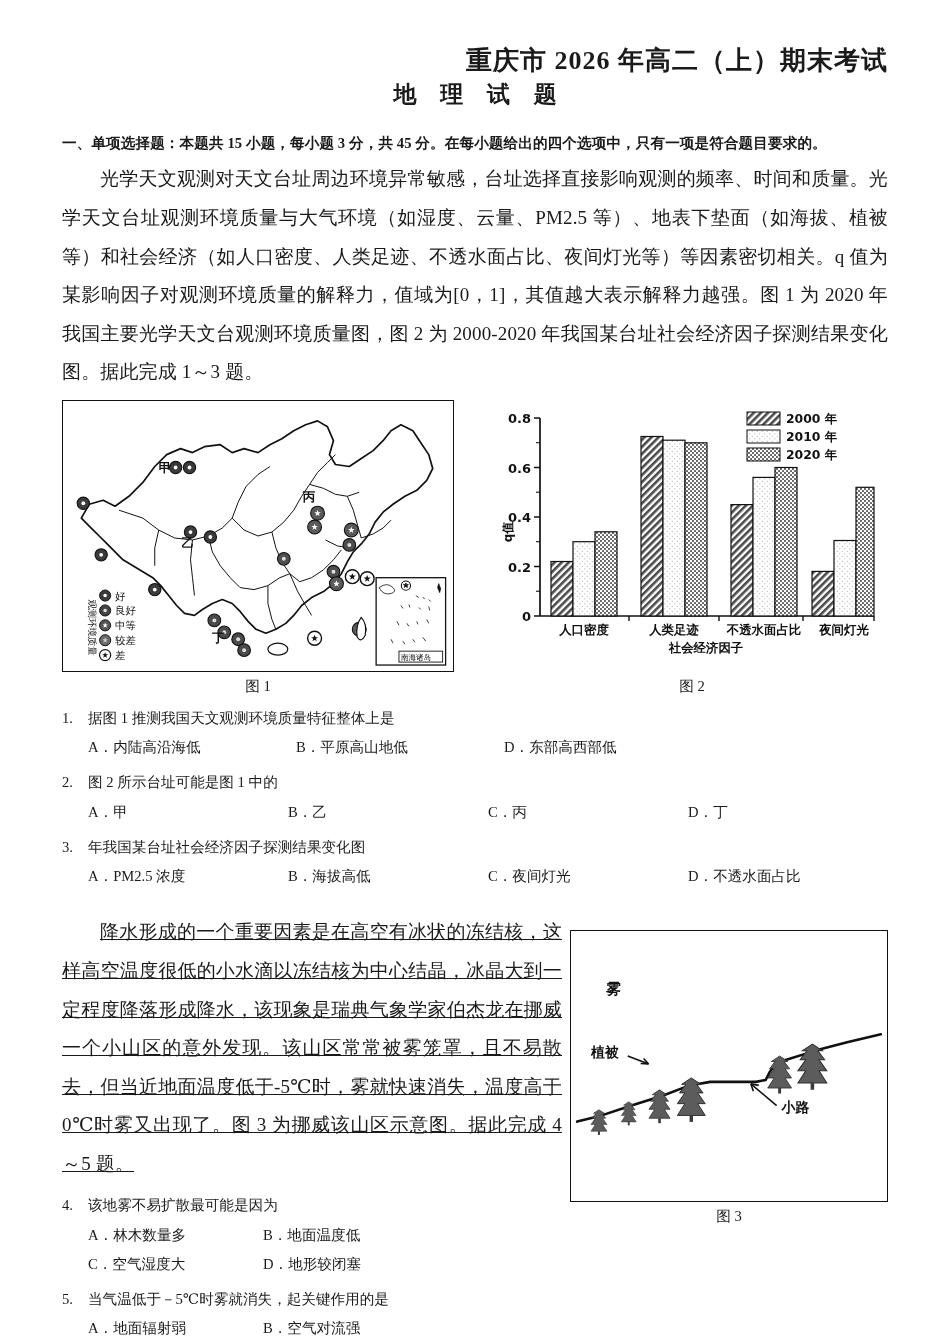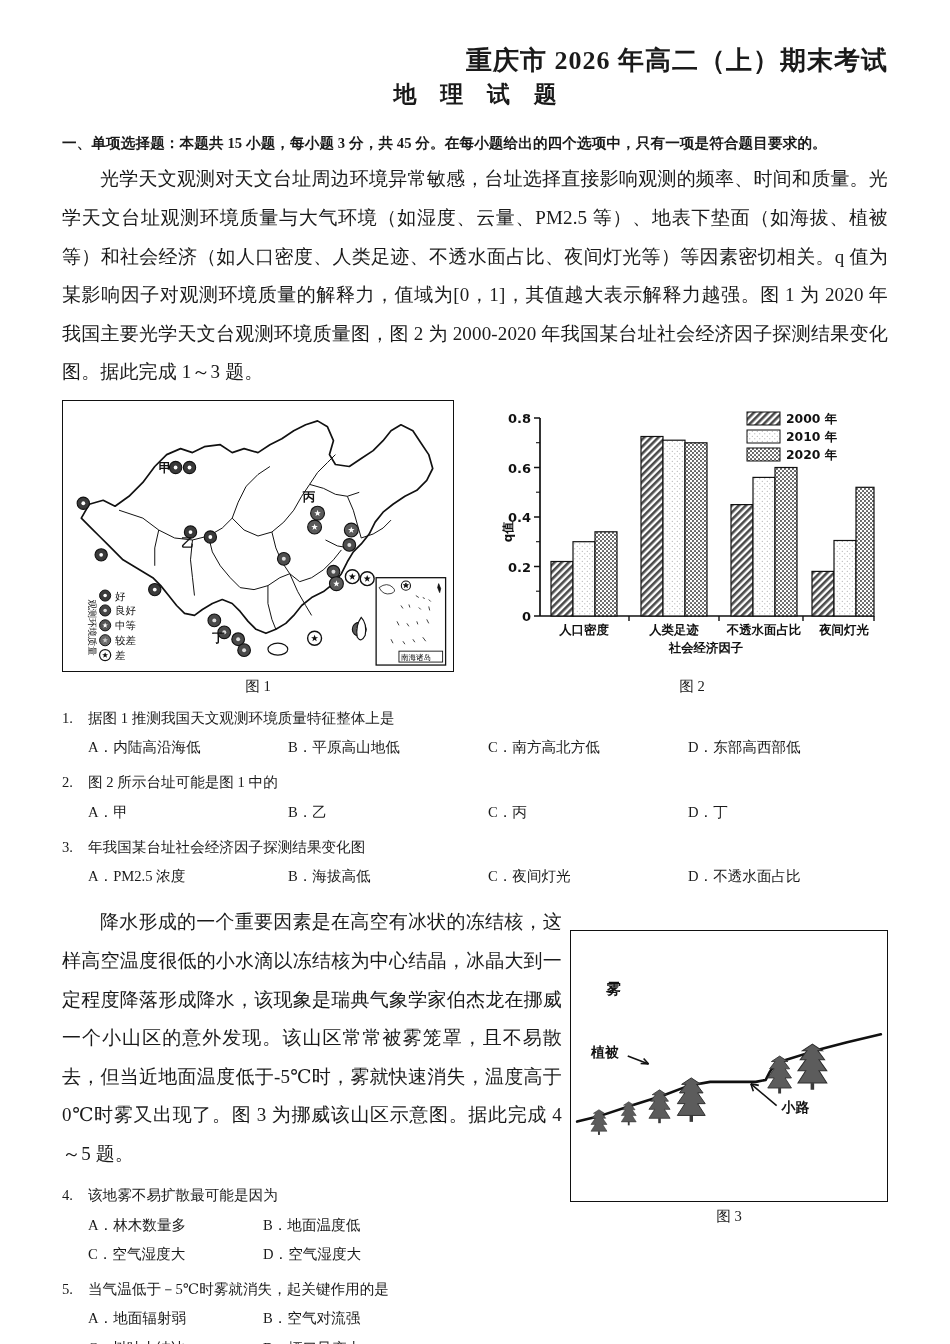--- a/index.html
+++ b/index.html
@@ -414,21 +414,20 @@
   </div>
 
   <div class="q">
     <div class="q-stem">
       <span class="q-num">1.</span>
       <span class="q-text">据图 1 推测我国天文观测环境质量特征整体上是</span>
     </div>
     <div class="opts four">
       <span class="opt">A．内陆高沿海低</span>
       <span class="opt">B．平原高山地低</span>
-      <span class="opt">C．南方高北方低</span>
       <span class="opt">D．东部高西部低</span>
     </div>
   </div>
 
   <div class="q">
     <div class="q-stem">
       <span class="q-num">2.</span>
       <span class="q-text">图 2 所示台址可能是图 1 中的</span>
     </div>
     <div class="opts four">
@@ -445,34 +444,34 @@
       <span class="q-text">年我国某台址社会经济因子探测结果变化图</span>
     </div>
     <div class="opts four">
       <span class="opt">A．PM2.5 浓度</span>
       <span class="opt">B．海拔高低</span>
       <span class="opt">C．夜间灯光</span>
       <span class="opt">D．不透水面占比</span>
     </div>
   </div>
 
-  <div class="passage narrow" style="width:500px; margin-top:14px;">降水形成的一个重要因素是在高空有冰状的冻结核，这样高空温度很低的小水滴以冻结核为中心结晶，冰晶大到一定程度降落形成降水，该现象是瑞典气象学家伯杰龙在挪威一个小山区的意外发现。该山区常常被雾笼罩，且不易散去，但当近地面温度低于-5℃时，雾就快速消失，温度高于 0℃时雾又出现了。图 3 为挪威该山区示意图。据此完成 4～5 题。</div>
+  <div class="passage narrow" style="width:500px; margin-top:24px;text-decoration:underline;">降水形成的一个重要因素是在高空有冰状的冻结核，这样高空温度很低的小水滴以冻结核为中心结晶，冰晶大到一定程度降落形成降水，该现象是瑞典气象学家伯杰龙在挪威一个小山区的意外发现。该山区常常被雾笼罩，且不易散去，但当近地面温度低于-5℃时，雾就快速消失，温度高于 0℃时雾又出现了。图 3 为挪威该山区示意图。据此完成 4～5 题。</div>
 
   <div class="q" style="width:500px;">
     <div class="q-stem">
       <span class="q-num">4.</span>
       <span class="q-text">该地雾不易扩散最可能是因为</span>
     </div>
     <div class="opts narrow-two">
       <span class="opt">A．林木数量多</span>
       <span class="opt">B．地面温度低</span>
     </div>
     <div class="opts narrow-two">
       <span class="opt">C．空气湿度大</span>
-      <span class="opt">D．空气湿度大</span>
+      <span class="opt">D．地形较闭塞</span>
     </div>
   </div>
 
   <div class="q" style="width:500px;">
     <div class="q-stem">
       <span class="q-num">5.</span>
       <span class="q-text">当气温低于－5℃时雾就消失，起关键作用的是</span>
     </div>
     <div class="opts narrow-two">
       <span class="opt">A．地面辐射弱</span>

